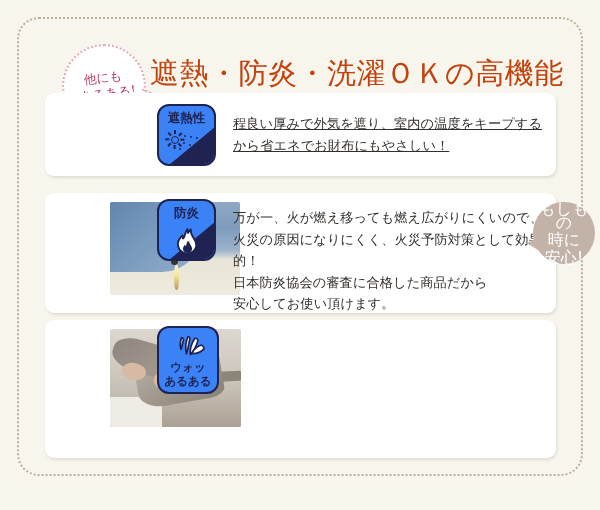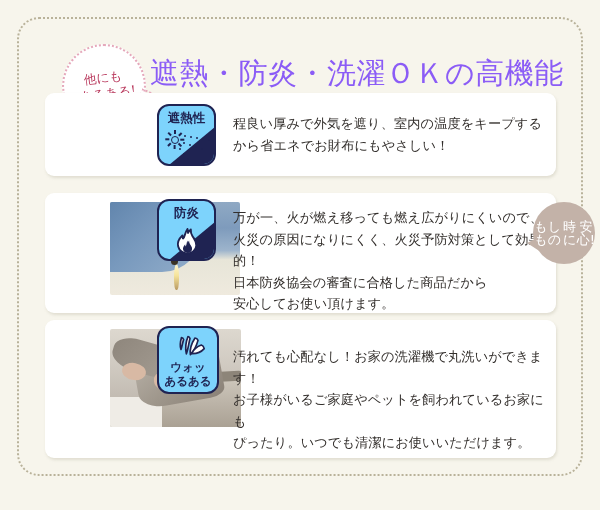--- a/index.html
+++ b/index.html
@@ -43,21 +43,21 @@
     height: 72px;
   }
 
   .title {
     position: absolute;
     left: 150px;
     top: 32px;
     font-size: 29px;
     line-height: 34px;
     letter-spacing: 0.5px;
-    color: #8b5cf6;
+    color: #c2410c;
     font-family: "DejaVu Serif", "Liberation Serif", serif;
     font-weight: normal;
     white-space: nowrap;
   }
 
   
   .badge {
     position: absolute;
     left: 62px;
     top: 20px;
@@ -216,21 +216,21 @@
     transform: rotate(10deg);
   }
 
   
   .feat-icon {
     position: absolute;
     width: 59px;
     height: 62px;
     border: 2.4px solid #1f2352;
     border-radius: 12px;
-    background: #7dd3fc;
+    background: #3b82f6;
     box-sizing: border-box;
     overflow: hidden;
   }
   #icon-1 { left: 112px; top: 11px; }
   #icon-2 { left: 112px; top: 6px;  }
   #icon-3 { left: 112px; top: 6px; width: 62px; height: 68px; }
 
   .icon-wedge {
     position: absolute;
     right: -1px;
@@ -305,21 +305,21 @@
   .feat-text {
     position: absolute;
     left: 188px;
     color: #332f2c;
     font-size: 13.2px;
     line-height: 21.5px;
     letter-spacing: 0.1px;
     font-family: "DejaVu Sans", "Liberation Sans", sans-serif;
     white-space: pre-line;
   }
-  #text-1 { top: 20px; }
+  #text-1 { top: 20px; text-decoration: underline; }
   #text-2 { top: 14px; }
   #text-3 { top: 26px; }
 
   
   .bubble {
     position: absolute;
     left: 533px;
     top: 202px;
     width: 62px;
     height: 62px;
@@ -337,25 +337,25 @@
     width: 0;
     height: 0;
     border-right: 14px solid #c3b2a8;
     border-top: 7px solid transparent;
     border-bottom: 9px solid transparent;
   }
   .bubble-text {
     position: absolute;
     inset: 0;
     display: flex;
-    flex-direction: row;
+    flex-direction: column;
     align-items: center;
     justify-content: space-between;
     color: #ffffff;
-    font-size: 13px;
+    font-size: 16px;
     line-height: 13.5px;
     text-align: center;
     font-family: "DejaVu Sans", "Liberation Sans", sans-serif;
   }
 </style>
 </head>
 <body>
 
 <div id="stage">
 
@@ -463,23 +463,20 @@
         <path d="M15 1.5 C12.8 7 12 13 13.4 18.8 C15 14.5 15.8 8.2 17 3.4 C16.6 2.2 16 1.6 15 1.5 Z" fill="#ffffff" stroke="#1f2352" stroke-width="1.7" stroke-linejoin="round"></path>
         <path d="M22 3 C18.6 8.2 16.6 14 17.4 19.6 C20.8 16 23.6 10.6 25 5.4 C24.4 3.8 23.4 3 22 3 Z" fill="#ffffff" stroke="#1f2352" stroke-width="1.7" stroke-linejoin="round"></path>
         <path d="M28.4 10 C24.4 11.4 20.6 14.4 18.6 18.6 C23.4 18.8 28.4 16.8 31.2 13.6 C30.8 11.8 29.8 10.4 28.4 10 Z" fill="#ffffff" stroke="#1f2352" stroke-width="1.7" stroke-linejoin="round"></path>
       </svg>
       <div class="icon-label">
         <div>ウォッ</div>
         <div>あるある</div>
       </div>
     </div>
 
-    <div class="feat-text" id="text-3">汚れても心配なし！お家の洗濯機で丸洗いができます！
-お子様がいるご家庭やペットを飼われているお家にも
-ぴったり。いつでも清潔にお使いいただけます。</div>
   </div>
 
   <div class="bubble">
     <div class="bubble-tail"></div>
     <div class="bubble-circle"></div>
     <div class="bubble-text">
       <span>もしもの</span>
       <span>時に</span>
       <span>安心!</span>
     </div>

